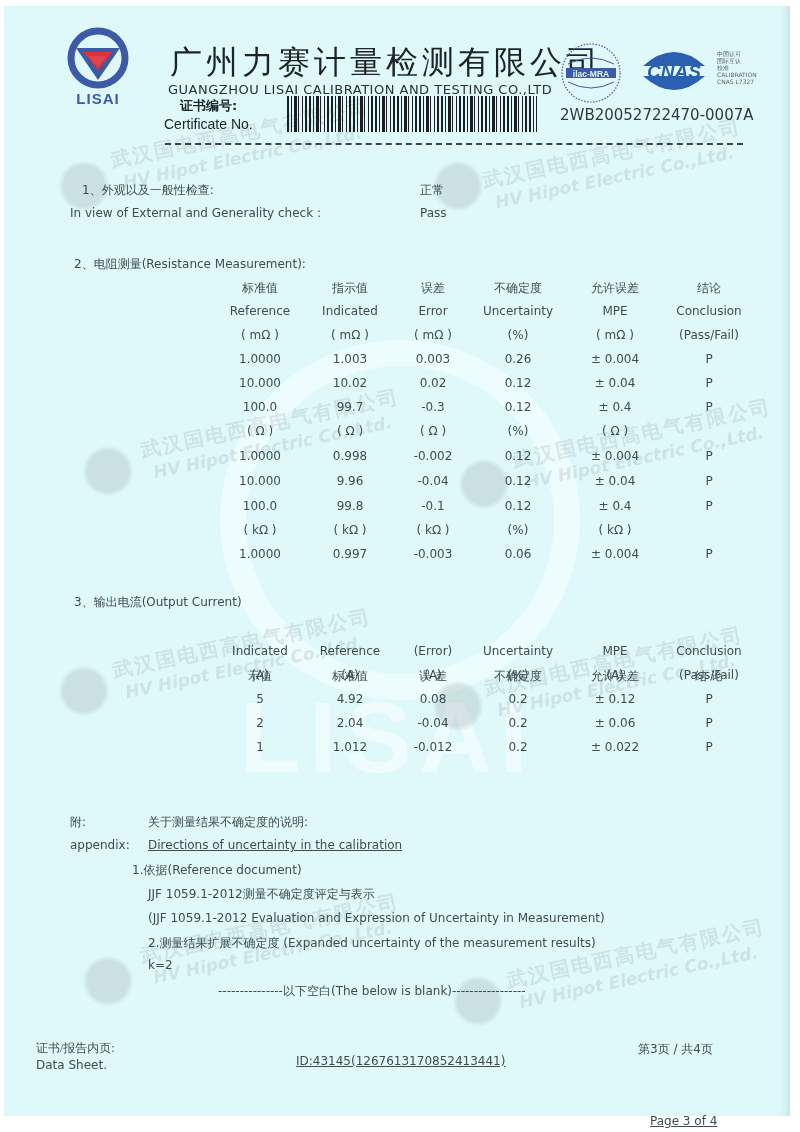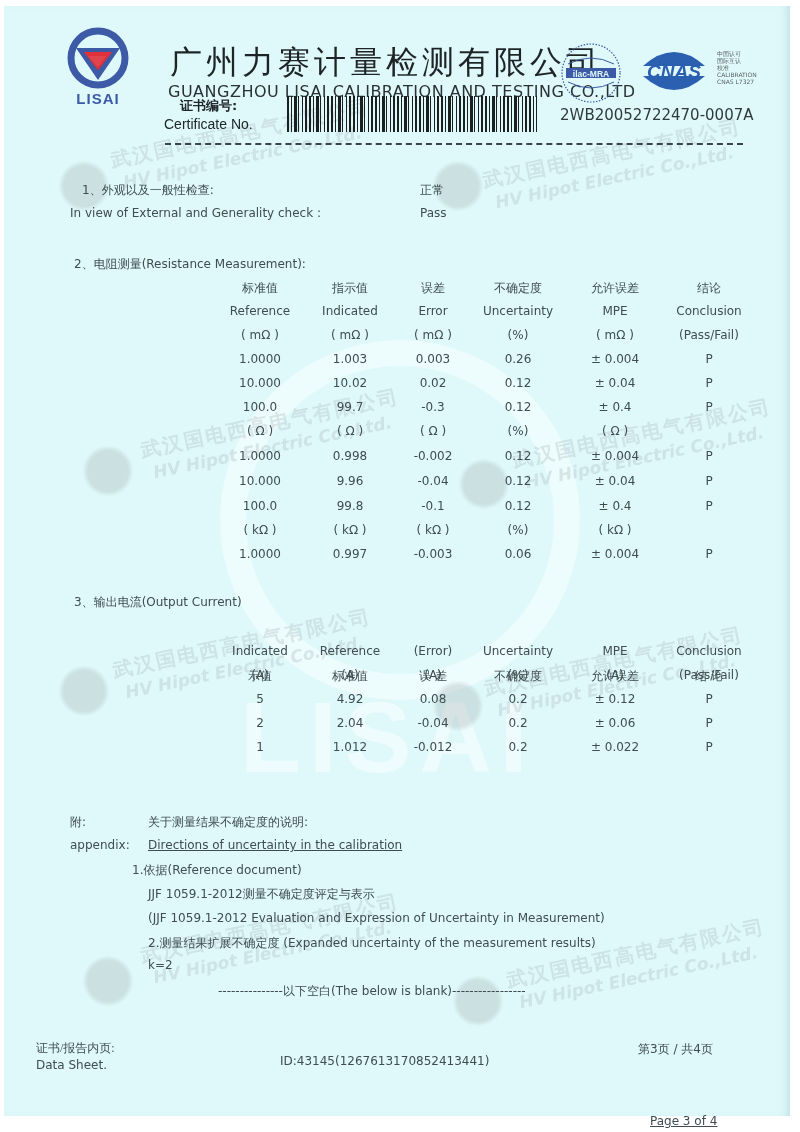--- a/index.html
+++ b/index.html
@@ -13,21 +13,21 @@
       position: absolute; left: 4px; top: 6px; width: 786px; height: 1110px;
       background: #dff9fb;
       box-shadow: inset -8px 0 10px -6px rgba(120,170,175,0.35);
     }
     .abs { position: absolute; }
 
     
     .logo { left: 66px; top: 26px; width: 64px; height: 64px; }
     .logo-text { left: 66px; top: 90px; width: 64px; text-align: center; font-weight: bold; font-size: 15px; color: #3c5aa6; letter-spacing: 1px; font-family: "Liberation Sans", sans-serif; }
     .company-cn { left: 170px; top: 42px; font-size: 32px; color: #1e2426; letter-spacing: 4px; font-family: "DejaVu Sans", sans-serif; line-height: 40px; }
-    .company-en { left: 168px; top: 82px; font-size: 16px; color: #2a3133; letter-spacing: 0.5px; font-family: "DejaVu Sans", sans-serif; }
+    .company-en { left: 168px; top: 82px; font-size: 13px; color: #2a3133; letter-spacing: 0.5px; font-family: "DejaVu Sans", sans-serif; }
     .cert-cn { left: 180px; top: 97px; font-size: 13px; font-weight: bold; color: #20272a; }
     .cert-en { left: 164px; top: 116px; font-size: 14px; font-weight: normal; color: #20272a; font-family: "Liberation Sans", sans-serif; }
     .barcode { left: 287px; top: 96px; width: 250px; height: 36px;
       background: repeating-linear-gradient(90deg,
         #1b1f20 0 2px, transparent 2px 4px, #1b1f20 4px 5px, transparent 5px 7px,
         #1b1f20 7px 10px, transparent 10px 11px, #1b1f20 11px 12px, transparent 12px 15px,
         #1b1f20 15px 16px, transparent 16px 18px, #1b1f20 18px 20px, transparent 20px 22px);
     }
     .ilac { left: 560px; top: 42px; width: 62px; height: 62px; }
     .cnas { left: 637px; top: 44px; width: 74px; height: 54px; }
@@ -305,15 +305,15 @@
 <div class="abs txt" style="left:148px;top:838px;text-decoration:underline;">Directions of uncertainty in the calibration</div>
 <div class="abs txt" style="left:132px;top:862px;">1.依据(Reference document)</div>
 <div class="abs txt" style="left:148px;top:886px;">JJF 1059.1-2012测量不确定度评定与表示</div>
 <div class="abs txt" style="left:148px;top:911px;">(JJF 1059.1-2012 Evaluation and Expression of Uncertainty in Measurement)</div>
 <div class="abs txt" style="left:148px;top:935px;">2.测量结果扩展不确定度 (Expanded uncertainty of the measurement results)</div>
 <div class="abs txt" style="left:148px;top:958px;">k=2</div>
 <div class="abs txt" style="left:218px;top:983px;">---------------以下空白(The below is blank)-----------------</div>
 
 <div class="abs txt" style="left:36px;top:1040px;font-family:Liberation Serif, serif;">证书/报告内页:</div>
 <div class="abs txt" style="left:36px;top:1058px;">Data Sheet.</div>
-<div class="abs txt" style="left:280px;top:1054px;">ID:43145(1267613170852413441)</div>
+<div class="abs txt" style="left:296px;top:1054px;text-decoration:underline;">ID:43145(1267613170852413441)</div>
 <div class="abs txt" style="left:638px;top:1041px;">第3页 / 共4页</div>
 <div class="abs txt" style="left:650px;top:1114px;text-decoration:underline;">Page 3 of 4</div>
 
 </body></html>

